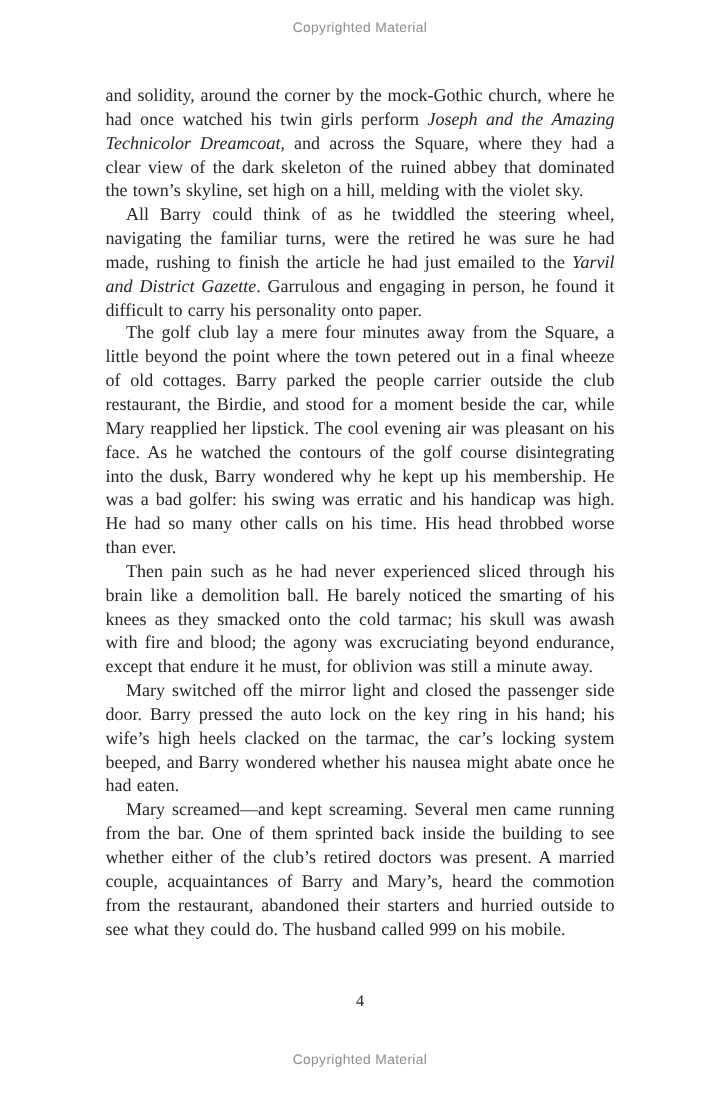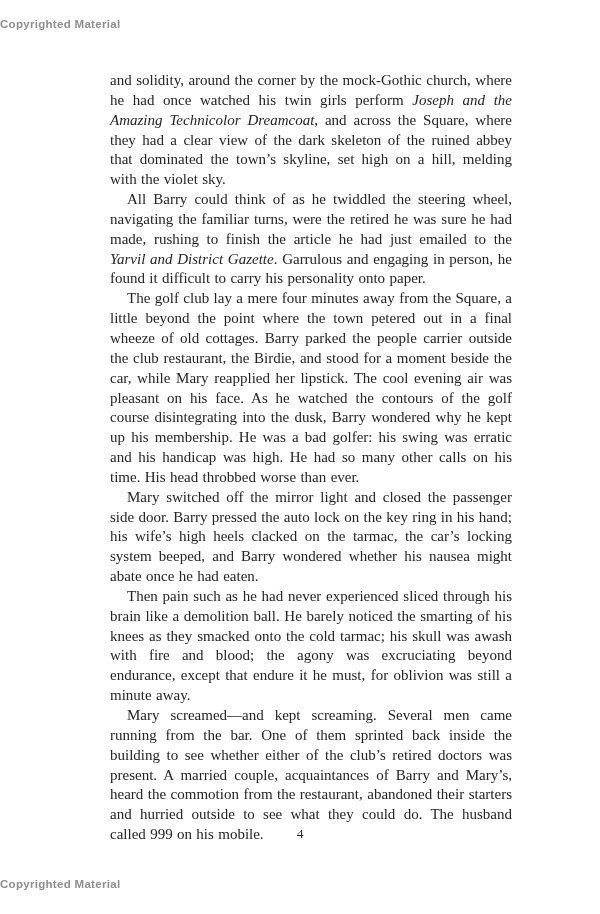--- a/index.html
+++ b/index.html
@@ -13,40 +13,38 @@
     height: 914px;
     background: #ffffff;
     font-family: "Liberation Serif", "DejaVu Serif", serif;
     color: #242424;
     overflow: hidden;
   }
   .copyright {
     position: absolute;
     left: 0;
     width: 100%;
-    text-align: left;
+    text-align: center;
     font-family: "Liberation Sans", "DejaVu Sans", sans-serif;
     font-size: 11.5px;
     color: #8e8e8e;
     letter-spacing: 0.3px;
-    font-weight: bold;
   }
   .copyright.top { top: 18px; }
   .copyright.bottom { top: 878px; }
   .text-block {
     position: absolute;
     left: 88px;
     right: 88px;
     top: 71px;
     text-align: justify;
     font-size: 15px;
     line-height: 19.85px;
     color: #242424;
     word-spacing: 0.6px;
-    margin-left: 22px;
   }
   .text-block p {
     margin: 0;
     padding: 0;
   }
   .text-block p.indent {
     text-indent: 17px;
   }
   .text-block em {
     font-style: italic;
@@ -64,21 +62,21 @@
 </head>
 <body>
 
 <div class="page">
   <div class="copyright top">Copyrighted Material</div>
 
   <div class="text-block">
       <p class=""><span>and solidity, around the corner by the mock-Gothic church, where he had once watched his twin girls perform </span><em>Joseph and the Amazing Technicolor Dreamcoat</em><span>, and across the Square, where they had a clear view of the dark skeleton of the ruined abbey that dominated the town’s skyline, set high on a hill, melding with the violet sky.</span></p>
       <p class="indent"><span>All Barry could think of as he twiddled the steering wheel, navigating the familiar turns, were the retired he was sure he had made, rushing to finish the article he had just emailed to the </span><em>Yarvil and District Gazette</em><span>. Garrulous and engaging in person, he found it difficult to carry his personality onto paper.</span></p>
       <p class="indent"><span>The golf club lay a mere four minutes away from the Square, a little beyond the point where the town petered out in a final wheeze of old cottages. Barry parked the people carrier outside the club restaurant, the Birdie, and stood for a moment beside the car, while Mary reapplied her lipstick. The cool evening air was pleasant on his face. As he watched the contours of the golf course disintegrating into the dusk, Barry wondered why he kept up his membership. He was a bad golfer: his swing was erratic and his handicap was high. He had so many other calls on his time. His head throbbed worse than ever.</span></p>
+      <p class="indent"><span>Then pain such as he had never experienced sliced through his brain like a demolition ball. He barely noticed the smarting of his knees as they smacked onto the cold tarmac; his skull was awash with fire and blood; the agony was excruciating beyond endurance, except that endure it he must, for oblivion was still a minute away.</span></p>
       <p class="indent"><span>Mary switched off the mirror light and closed the passenger side door. Barry pressed the auto lock on the key ring in his hand; his wife’s high heels clacked on the tarmac, the car’s locking system beeped, and Barry wondered whether his nausea might abate once he had eaten.</span></p>
-      <p class="indent"><span>Then pain such as he had never experienced sliced through his brain like a demolition ball. He barely noticed the smarting of his knees as they smacked onto the cold tarmac; his skull was awash with fire and blood; the agony was excruciating beyond endurance, except that endure it he must, for oblivion was still a minute away.</span></p>
       <p class="indent"><span>Mary screamed—and kept screaming. Several men came running from the bar. One of them sprinted back inside the building to see whether either of the club’s retired doctors was present. A married couple, acquaintances of Barry and Mary’s, heard the commotion from the restaurant, abandoned their starters and hurried outside to see what they could do. The husband called 999 on his mobile.</span></p>
     </div>
 
   <div class="page-number">4</div>
 
   <div class="copyright bottom">Copyrighted Material</div>
 </div>
 
 </body></html>

